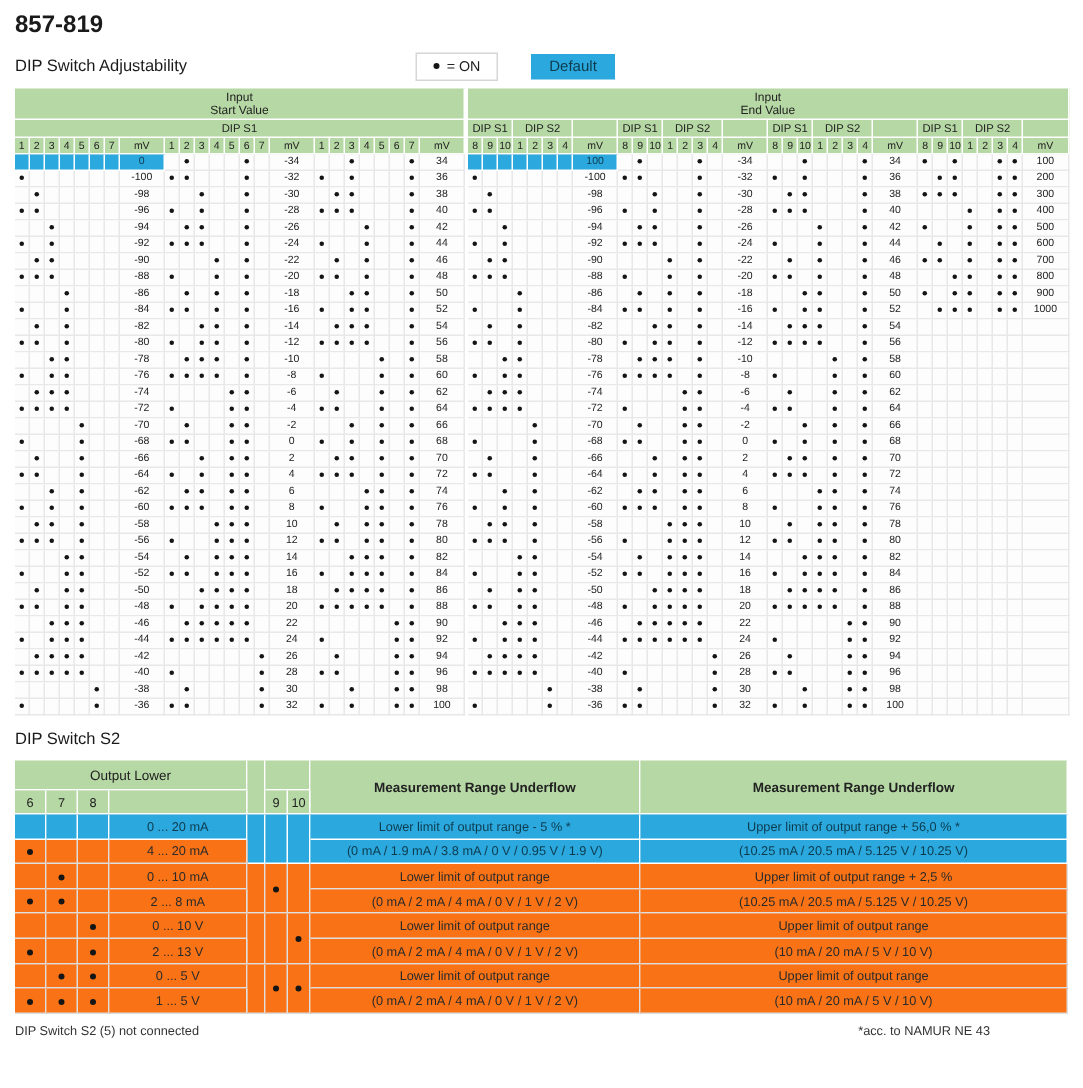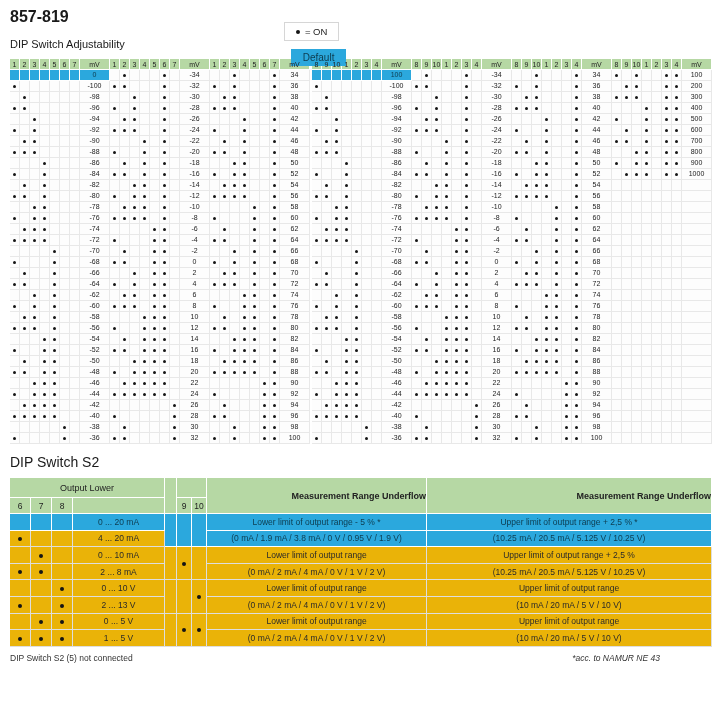--- a/index.html
+++ b/index.html
@@ -14,55 +14,55 @@
   *{box-sizing:border-box;}
   html,body{margin:0;padding:0;}
   body{
     width:722px;height:725px;background:#fff;color:var(--ink);
     font-family:"Liberation Sans", sans-serif;
     padding:8px 10px;position:relative;overflow:hidden;
   }
   .title{font-size:16px;font-weight:bold;}
   .header-row{display:flex;align-items:center;margin-top:9px;height:18px;gap:44px;}
   .subtitle{font-size:11px;}
-  .legend{margin-left:108px;display:flex;align-items:center;gap:8px;flex-direction:column;}
+  .legend{margin-left:108px;display:flex;align-items:center;gap:8px;}
   .legend-box{display:inline-flex;align-items:center;gap:5px;border:1px solid #d6d6d6;background:#fff;padding:3px 11px;font-size:9.5px;color:#222;}
   .legend-dot{width:4px;height:4px;border-radius:50%;background:var(--dot);display:inline-block;}
   .default-chip{background:var(--blue);color:var(--bluetext);padding:3px 12px;font-size:10px;margin-left:14px;}
 
   
   table{border-collapse:separate;border-spacing:0;table-layout:fixed;}
   .tt{width:702px;margin-top:6px;}
   .tt th{background:var(--green);border-right:1px solid #fff;border-bottom:1px solid #fff;
          font-weight:normal;color:#222;padding:0;overflow:hidden;white-space:nowrap;text-align:center;}
   .tt th.h1{height:21px;font-size:8px;line-height:9.5px;}
   .tt th.h2{height:12px;font-size:7.5px;}
   .tt th.h3{height:11px;font-size:7px;}
   .tt td{background:#fdfdfd;border-right:1px solid var(--grid);border-bottom:1px solid var(--grid);
          height:10.8px;padding:0;text-align:center;overflow:hidden;white-space:nowrap;font-size:7px;line-height:10px;}
   .tt td.mv{font-size:7px;color:#222;}
   .tt td.def{background:var(--blue);border-right:1px solid #fff;border-bottom:1px solid #fff;color:var(--bluetext);}
   .gapc{background:#fff !important;border:none !important;}
   .dot{display:inline-block;width:3px;height:3px;border-radius:50%;background:var(--dot);vertical-align:middle;}
 
   
-  .bt-label{font-size:14px;margin-top:10px;}
+  .bt-label{font-size:11px;margin-top:10px;}
   .bt{width:702px;margin-top:8px;}
   .bt th{background:var(--green);border-right:1px solid #fff;border-bottom:1px solid #fff;
          color:#222;padding:0;text-align:center;overflow:hidden;white-space:nowrap;}
   .bt th.os{height:20px;font-size:9px;font-weight:normal;}
-  .bt th.mr{font-size:9px;font-weight:bold;text-align:right;}
+  .bt th.mr{font-size:9px;font-weight:bold;}
   .bt th.swh{height:16px;font-size:8.5px;font-weight:normal;}
-  .bt td{background:#eab308;border-right:1px solid var(--bgrid);border-bottom:1px solid var(--bgrid);
+  .bt td{background:#f97316;border-right:1px solid var(--bgrid);border-bottom:1px solid var(--bgrid);
          height:16.6px;padding:0;text-align:center;overflow:hidden;white-space:nowrap;font-size:8.5px;color:#2a2a2a;}
   .bt td.blue{background:var(--blue);border-right:1px solid #fff;border-bottom:1px solid #fff;color:var(--bluetext);}
   .bdot{width:4px;height:4px;}
 
   .footer{display:flex;justify-content:space-between;margin-top:6px;font-size:8.5px;color:#333;}
-  .footer .right{padding-right:52px;font-style:italic;}
+  .footer .right{padding-right:52px;}
 </style>
 </head>
 <body>
 
 <div class="title">857-819</div>
 
 <div class="header-row">
   <div class="subtitle">DIP Switch Adjustability</div>
   <div class="legend">
     <span class="legend-box">
@@ -127,20 +127,41 @@
       <col style="width:10px">
       <col style="width:10px">
       <col style="width:10px">
       <col style="width:10px">
       <col style="width:10px">
       <col style="width:10px">
       <col style="width:10px">
       <col style="width:30px">
     </colgroup>
     <tbody>
+      <tr>
+        <th class="h1" colspan="24">Input<br>Start Value</th>
+        <th class="gapc"></th>
+        <th class="h1" colspan="32">Input<br>End Value</th>
+      </tr>
+      <tr>
+        <th class="h2" colspan="24">DIP S1</th>
+        <th class="gapc"></th>
+        <th class="h2" colspan="3">DIP S1</th>
+        <th class="h2" colspan="4">DIP S2</th>
+        <th class="h2"></th>
+        <th class="h2" colspan="3">DIP S1</th>
+        <th class="h2" colspan="4">DIP S2</th>
+        <th class="h2"></th>
+        <th class="h2" colspan="3">DIP S1</th>
+        <th class="h2" colspan="4">DIP S2</th>
+        <th class="h2"></th>
+        <th class="h2" colspan="3">DIP S1</th>
+        <th class="h2" colspan="4">DIP S2</th>
+        <th class="h2"></th>
+      </tr>
       <tr>
         <th class="h3">1</th>
         <th class="h3">2</th>
         <th class="h3">3</th>
         <th class="h3">4</th>
         <th class="h3">5</th>
         <th class="h3">6</th>
         <th class="h3">7</th>
         <th class="h3">mV</th>
         <th class="h3">1</th>
@@ -2236,21 +2257,21 @@
   <tbody id="btb">
       <tr>
         <td class="bsw blue"></td>
         <td class="bsw blue"></td>
         <td class="bsw blue"></td>
         <td class="blbl blue">0 ... 20 mA</td>
         <td class="bsep blue" rowspan="2"></td>
         <td class="bsw blue" rowspan="2"></td>
         <td class="bsw blue" rowspan="2"></td>
         <td class="btxt blue">Lower limit of output range - 5 % *</td>
-        <td class="btxt blue">Upper limit of output range + 2,5 % *</td>
+        <td class="btxt blue">Upper limit of output range + 56,0 % *</td>
       </tr>
       <tr>
         <td class="bsw"><span class="dot bdot"></span></td>
         <td class="bsw"></td>
         <td class="bsw"></td>
         <td class="blbl">4 ... 20 mA</td>
         <td class="btxt blue">(0 mA / 1.9 mA / 3.8 mA / 0 V / 0.95 V / 1.9 V)</td>
         <td class="btxt blue">(10.25 mA / 20.5 mA / 5.125 V / 10.25 V)</td>
       </tr>
       <tr>

